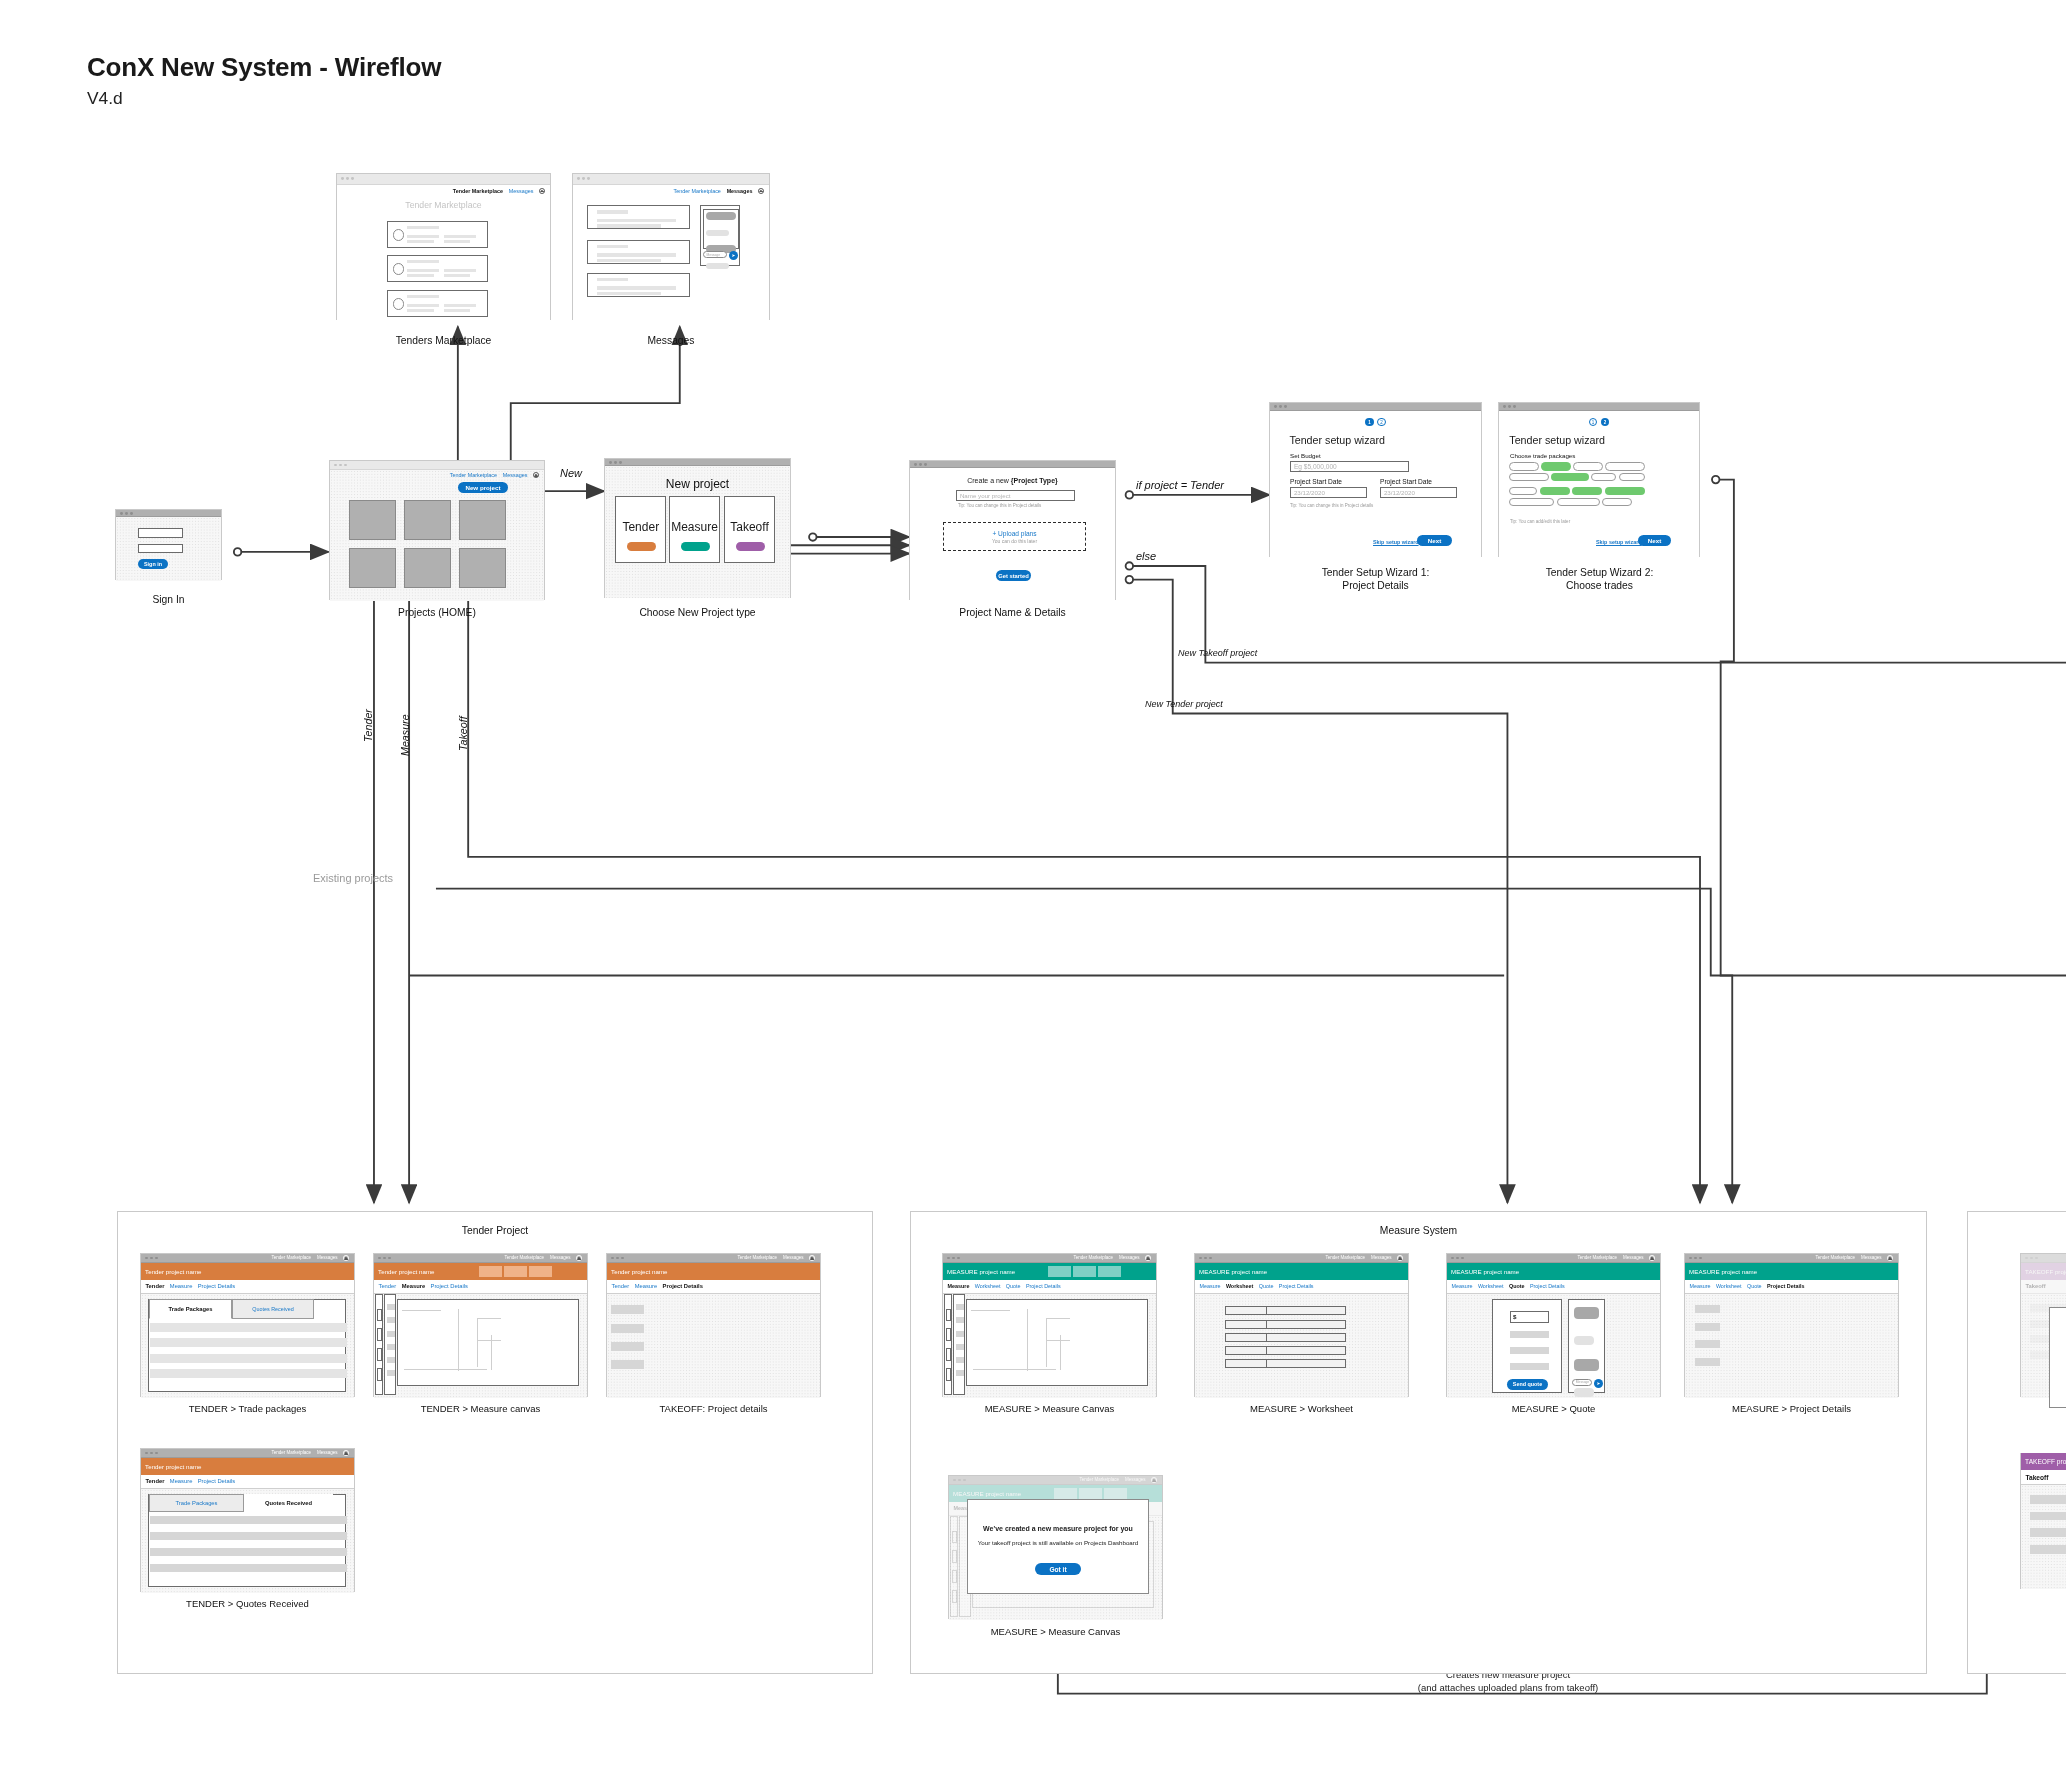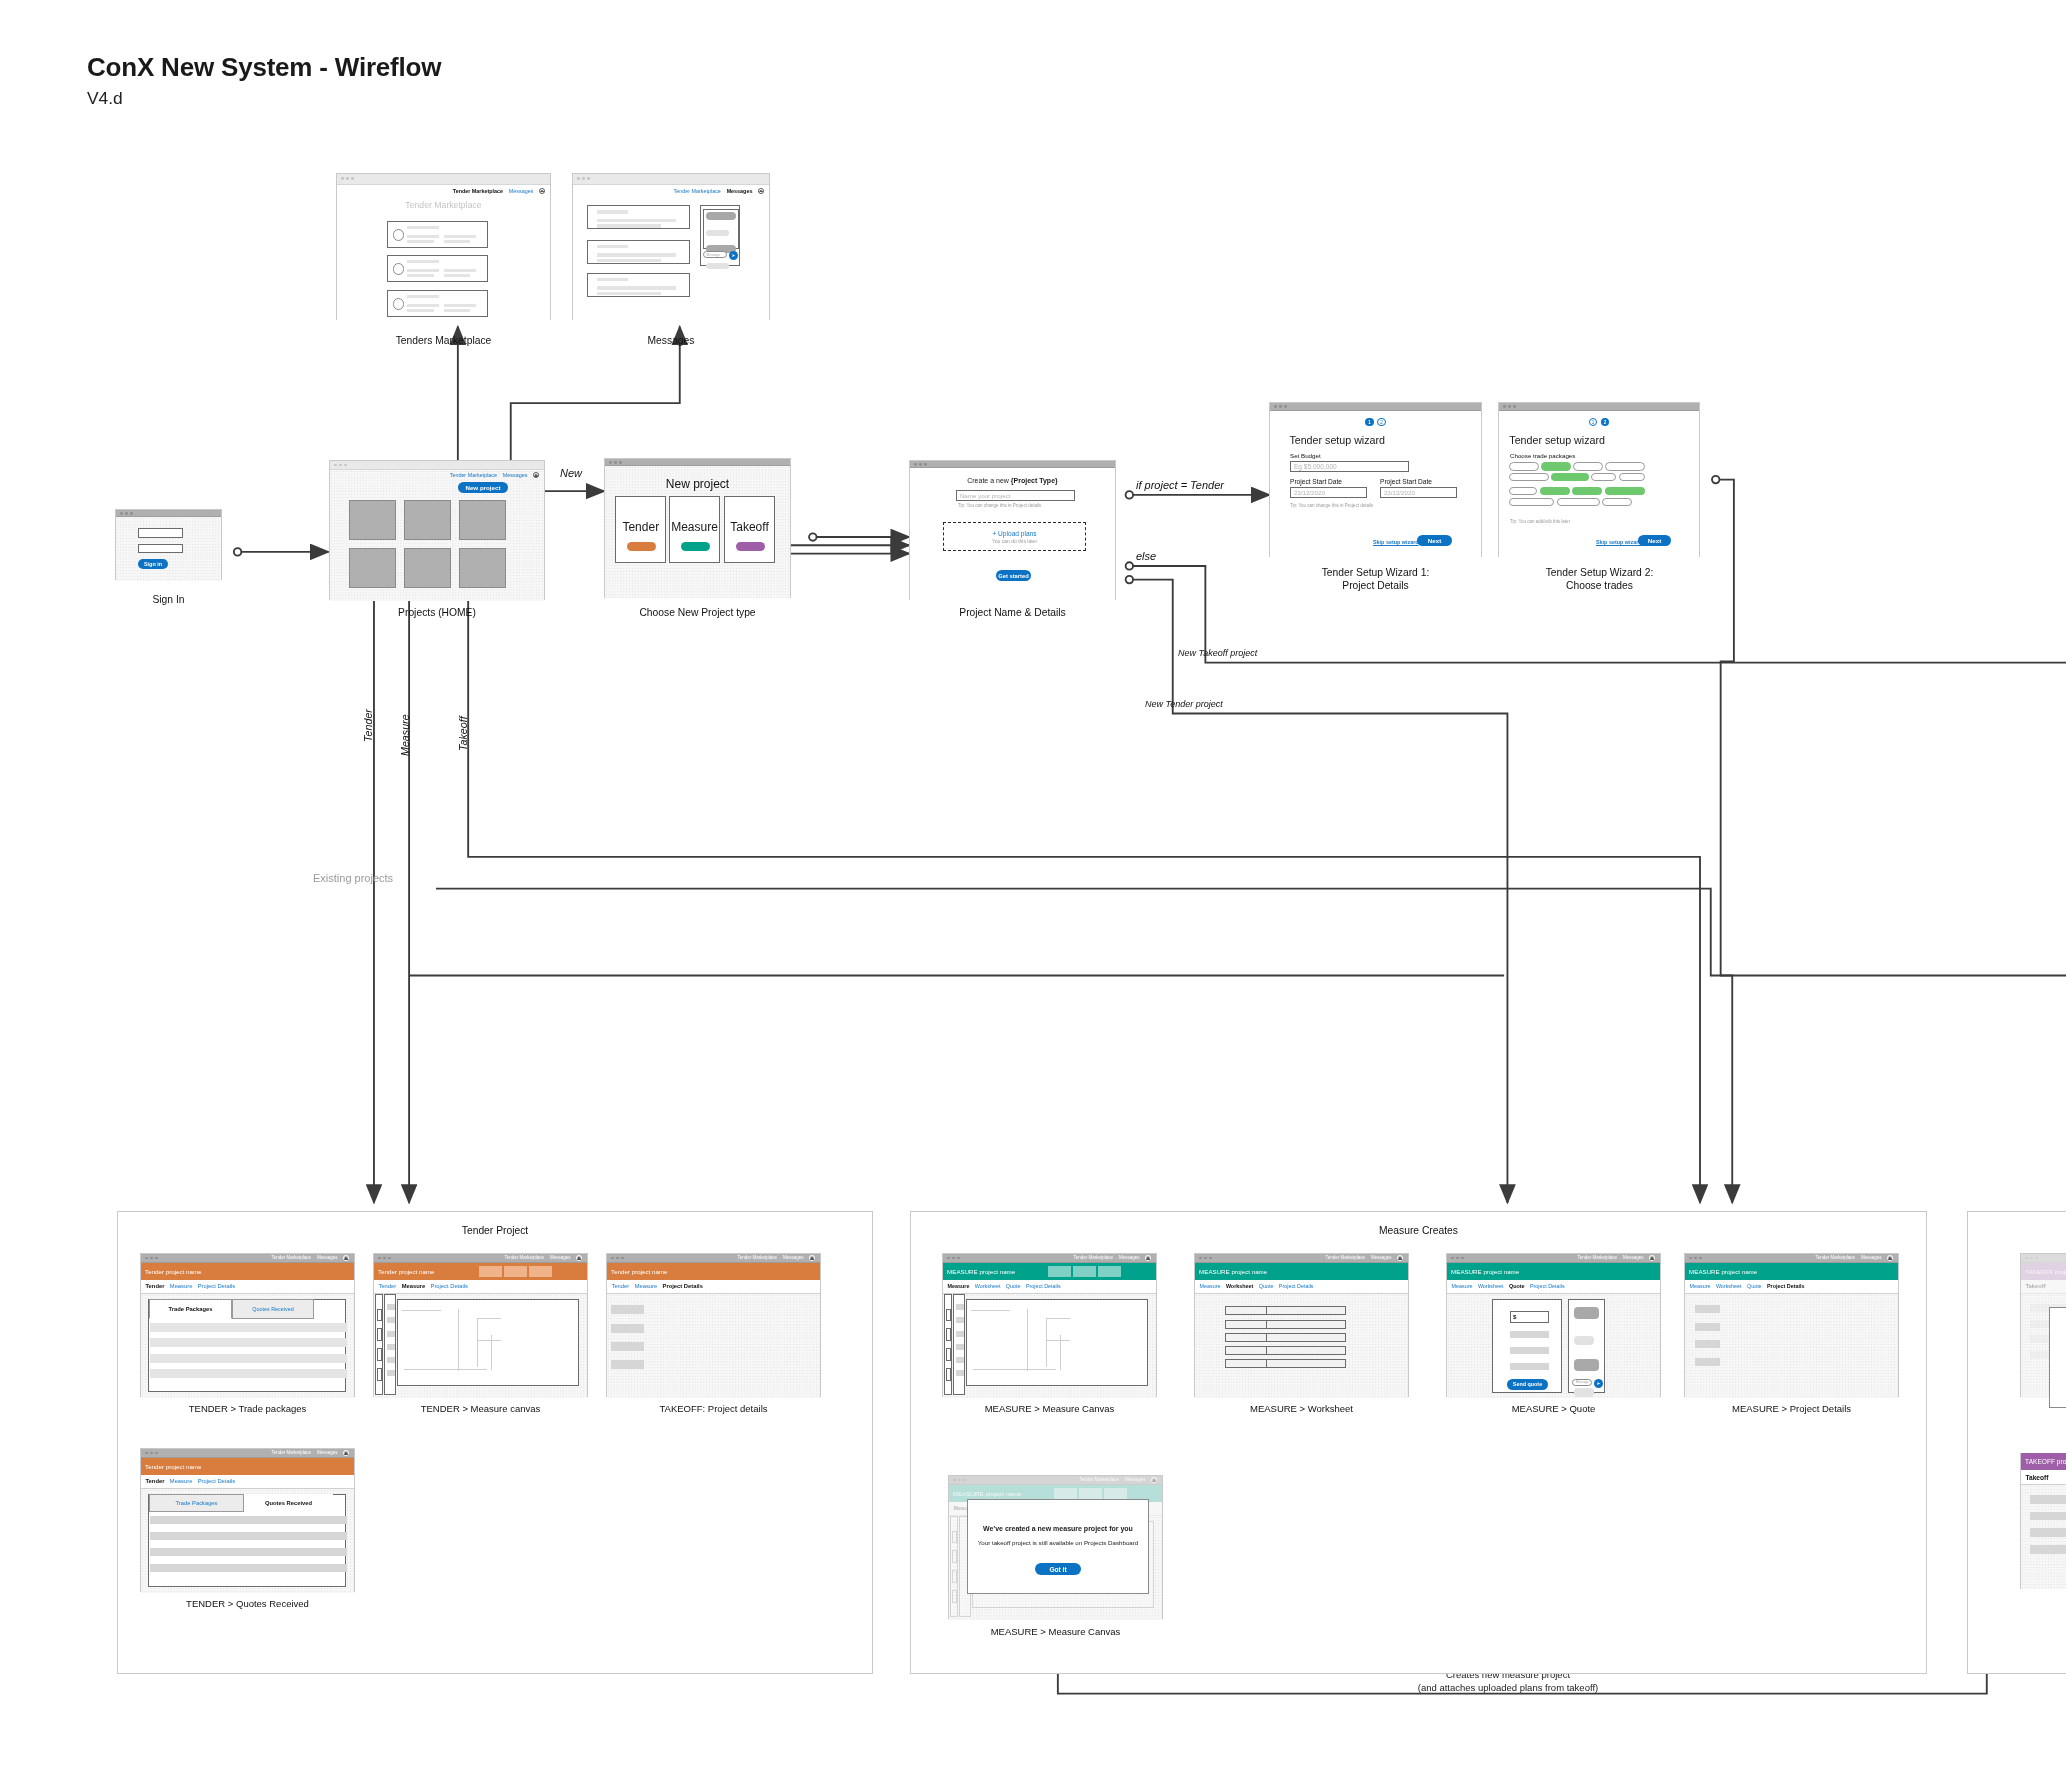--- a/index.html
+++ b/index.html
@@ -592,21 +592,21 @@
       <div class="skel abs" style="left:0.4px;top:21.5px;width:197px;height:8.3px;"></div>
       <div class="skel abs" style="left:0.4px;top:37px;width:197px;height:8.3px;"></div>
       <div class="skel abs" style="left:0.4px;top:53px;width:197px;height:8.3px;"></div>
       <div class="skel abs" style="left:0.4px;top:69px;width:197px;height:8.3px;"></div>
     </div>
   </div>
 </div>
 <div class="caption small" style="left:140px;top:1598px;width:215px;">TENDER &gt; Quotes Received</div>
 
 <div class="group" style="left:910px;top:1211px;width:1017px;height:463px;"></div>
-<div class="group-title" style="left:910px;top:1225px;width:1017px;">Measure Creates</div>
+<div class="group-title" style="left:910px;top:1225px;width:1017px;">Measure System</div>
 
 <div class="win" style="left:942px;top:1253px;width:215px;height:144px;">
   <div class="titlebar dark" style="height:9px;justify-content:space-between;">
     <div class="dots">
         <i class="dot"></i>
         <i class="dot"></i>
         <i class="dot"></i>
       </div>
     <div class="topnav" style="font-size:4.5px;color:#fff;">
       <span>Tender Marketplace</span>

